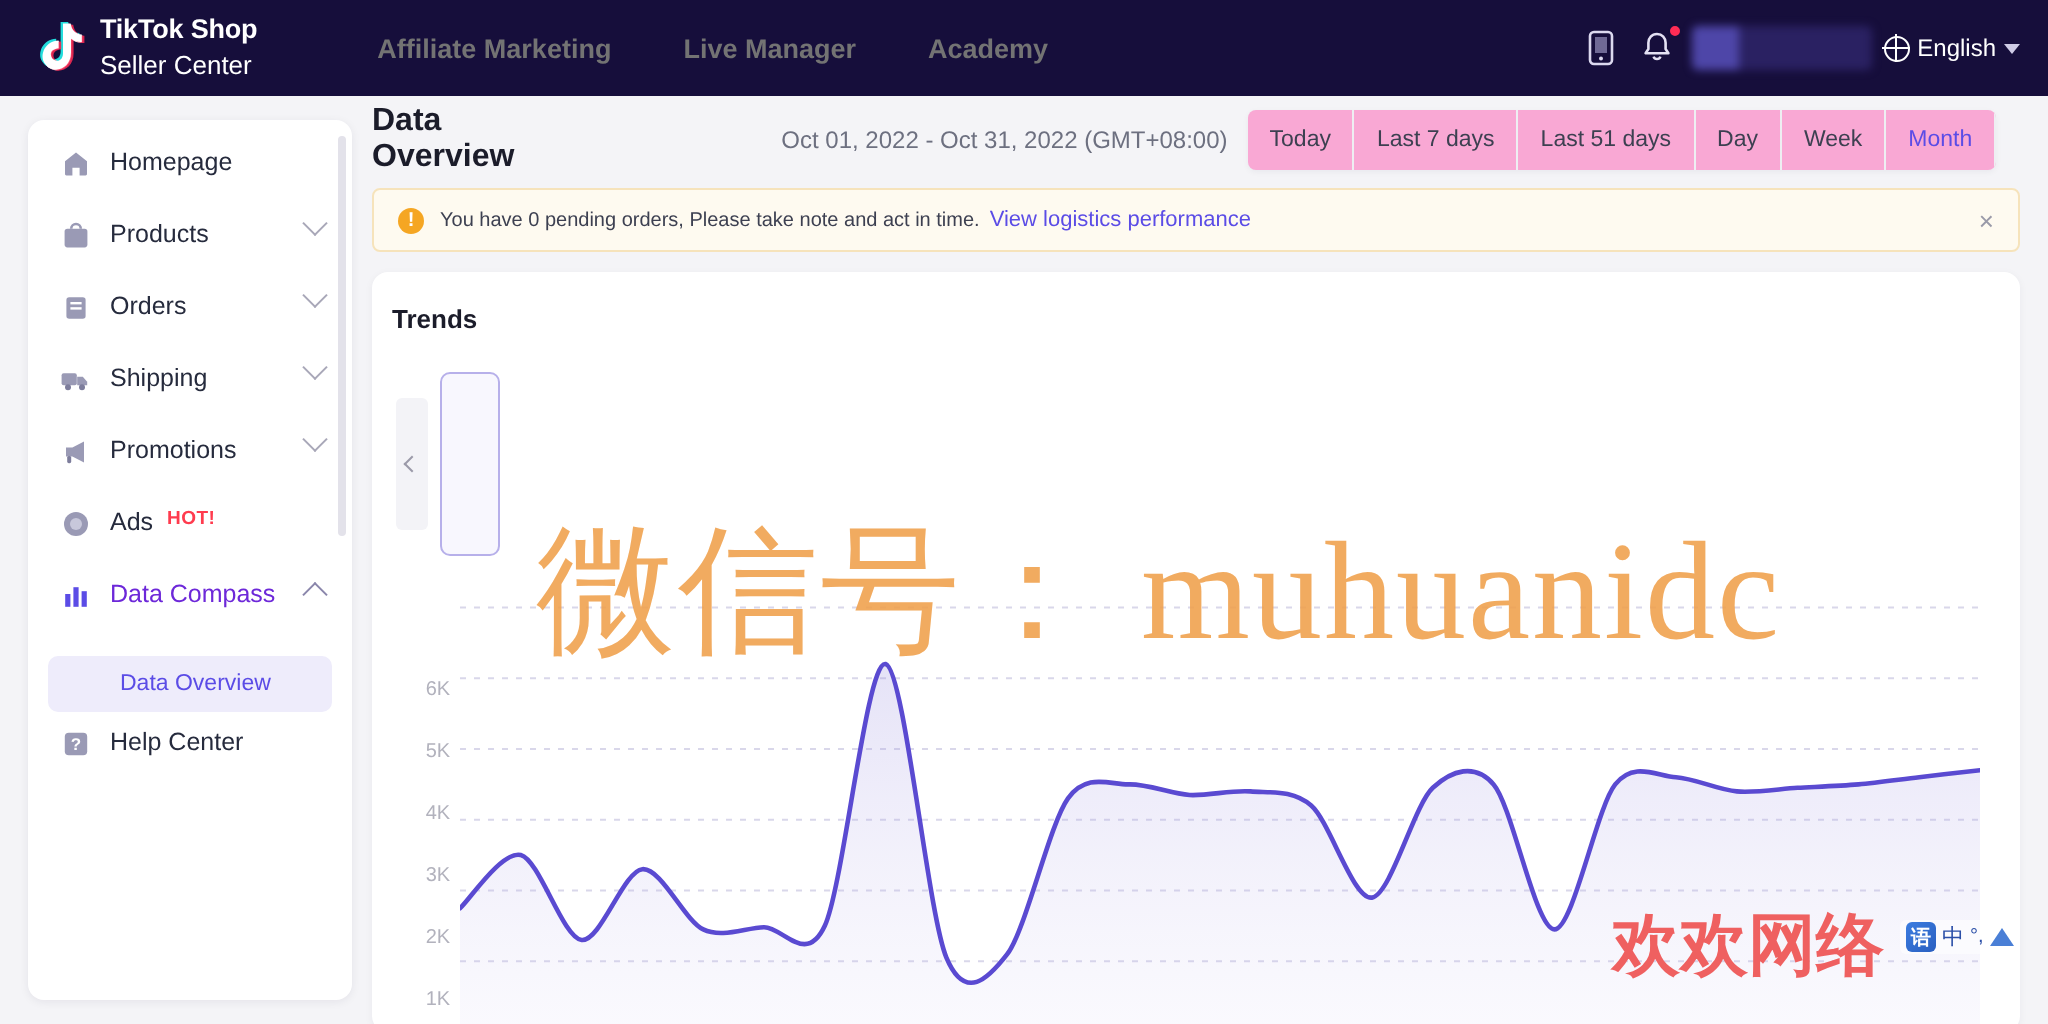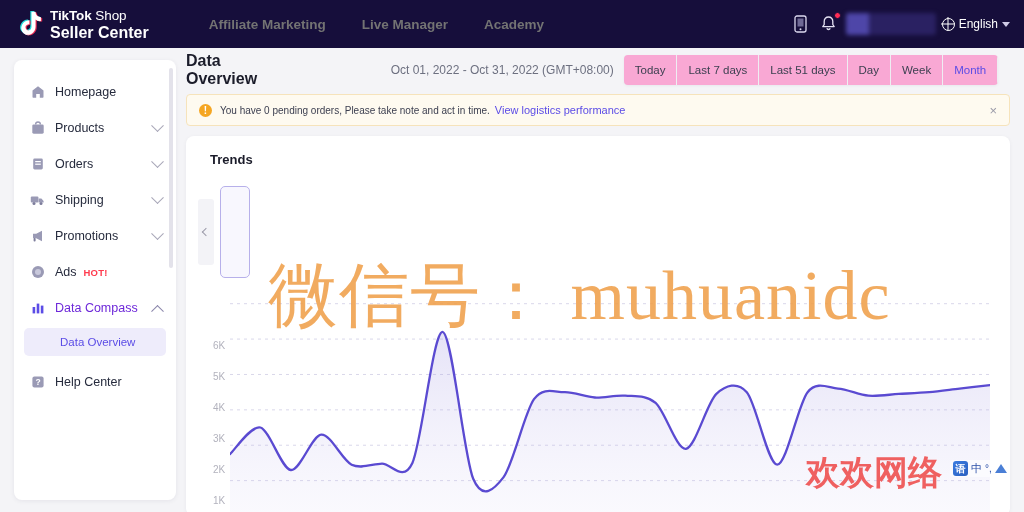--- a/index.html
+++ b/index.html
@@ -18,22 +18,22 @@
     background: #160e3b;
     display: flex; align-items: center;
     z-index: 40;
   }
   .logo-wrap { display: flex; align-items: center; margin-left: 18px; }
   .tt-note { position: relative; width: 26px; height: 28px; margin-right: 6px; }
   .tt-note svg { display: block; }
   .logo-text { line-height: 1.12; }
   .logo-l1 { font-size: 13.5px; color: #fff; letter-spacing: -0.1px; }
   .logo-l1 b { font-weight: bold; }
-  .logo-l1 span.thin { font-weight: normal; }
-  .logo-l2 { font-size: 16px; color: #fff; font-weight: bold; }
+  .logo-l1 span.thin { font-weight: bold; }
+  .logo-l2 { font-size: 13px; color: #fff; font-weight: normal; }
 
   .navlinks { display: flex; align-items: center; margin-left: 60px; gap: 36px; }
   .navlink {
     font-size: 13.5px; color: #737373; font-weight: bold;
     cursor: pointer; white-space: nowrap;
   }
 
   .nav-right {
     margin-left: auto; display: flex; align-items: center;
     gap: 6px; margin-right: 14px;
@@ -77,21 +77,21 @@
   .sidebar {
     position: absolute; left: 14px; top: 60px;
     width: 162px; height: 440px;
     background: #ffffff; border-radius: 8px;
     box-shadow: 0 1px 5px rgba(24,20,60,.07);
     padding: 14px 0 10px 0;
     overflow: hidden;
     z-index: 20;
   }
   .side-item {
-    display: flex; align-items: center;
+    display: flex; 
     height: 36px; padding: 0 14px 0 16px;
     cursor: pointer; position: relative;
   }
   .side-ico {
     width: 15px; height: 15px; margin-right: 10px;
     display: flex; align-items: center; justify-content: center;
     flex: 0 0 15px;
   }
   .side-label { font-size: 12.5px; color: #262b3d; white-space: nowrap; }
   .side-item.active .side-label { color: #6d28d9; }
@@ -164,21 +164,21 @@
   }
 
   .card {
     margin: 10px 14px 0 2px;
     background: #ffffff; border-radius: 8px;
     height: 380px; position: relative; overflow: hidden;
     box-shadow: 0 1px 4px rgba(24,20,60,.05);
   }
   .card-title {
     font-size: 13px; font-weight: bold; color: #1b1c2a;
-    padding: 16px 0 0 24px;
+    padding: 16px 0 0 10px;
   }
 
   .metric-strip { position: absolute; left: 12px; top: 50px; display: flex; align-items: center; }
   .strip-arrow {
     width: 16px; height: 66px; border-radius: 3px;
     background: #f3f3f7; display: flex; align-items: center;
     justify-content: center; cursor: pointer; margin-right: 6px;
   }
   .strip-arrow .ar {
     width: 6px; height: 6px; border-left: 1.3px solid #9b9aa9;

